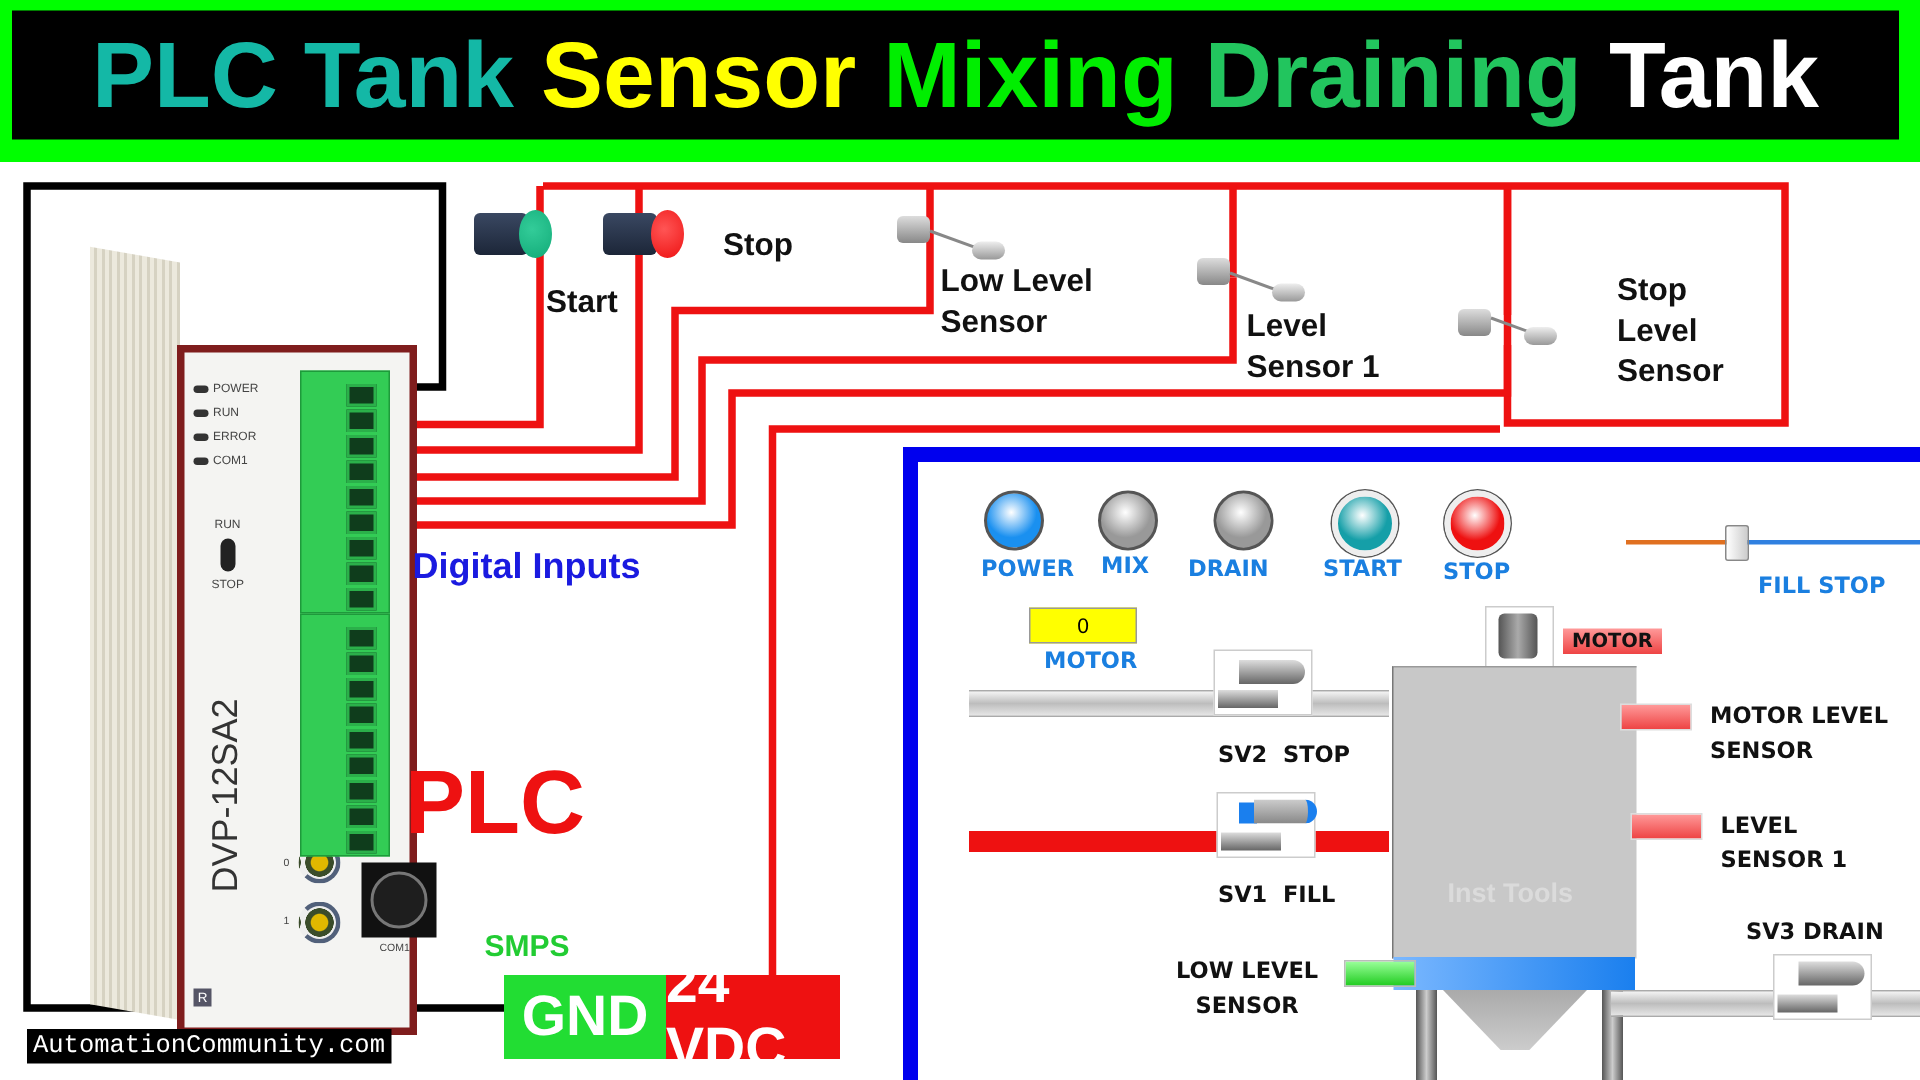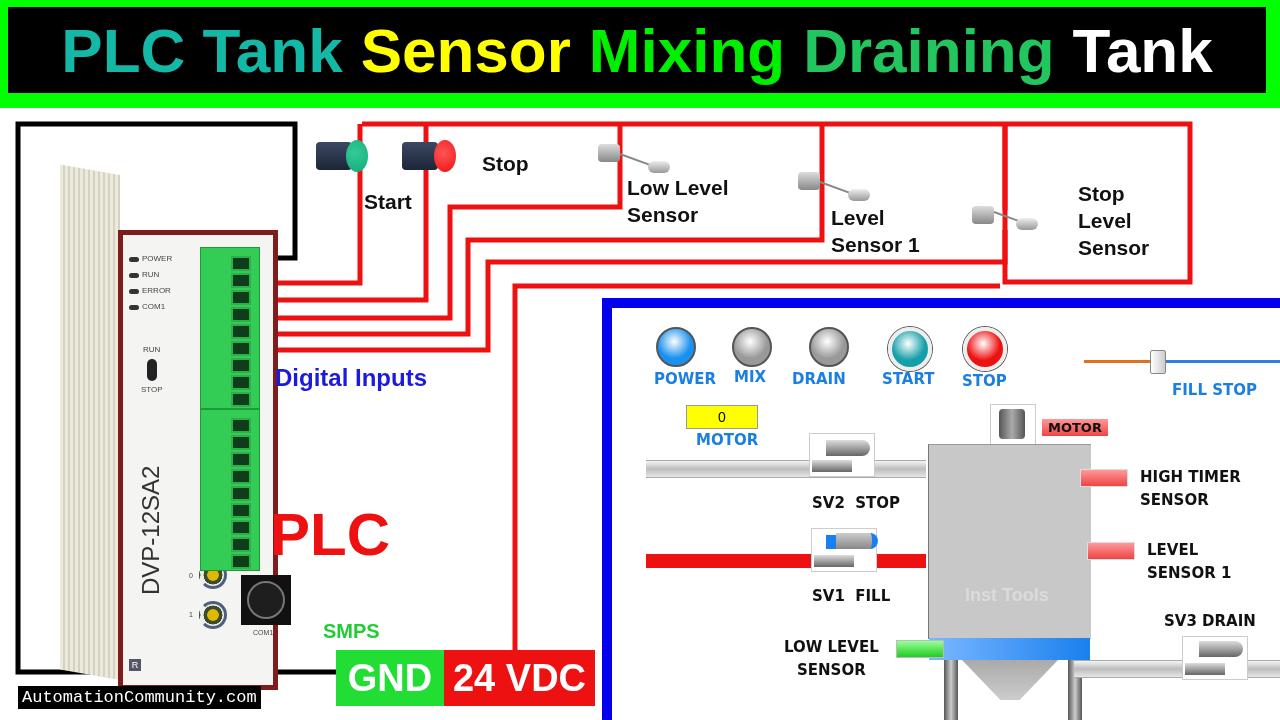--- a/index.html
+++ b/index.html
@@ -219,21 +219,21 @@
   <div class="abs sensor-float" style="left:44px;top:12px;"></div>
 </div>
 <div class="abs lbl" style="left:1078px;top:180px;">
   <div>Stop</div>
   <div>Level</div>
   <div>Sensor</div>
 </div>
 
 <div class="abs smps-lbl" style="left:323px;top:620px;">SMPS</div>
 <div class="abs psu-box" id="gnd-box" style="left: 336px; top: 650px; width: 108px; background: rgb(34, 221, 51);">GND</div>
-<div class="abs psu-box" id="vdc-box" style="left: 444px; top: 650px; width: 151px; background: rgb(238, 17, 17);">24 VDC</div>
+<div class="abs psu-box" id="vdc-box" style="left: 444px; top: 650px; width: 116px; background: rgb(238, 17, 17);">24 VDC</div>
 
 <div id="website" class="abs">AutomationCommunity.com</div>
 
 <div id="hmi" class="abs" style="border-color: rgb(0, 0, 238);">
 
   <div class="abs hmi-lamp" id="lamp0" style="left: 44px; top: 19px; background: radial-gradient(circle at 45% 35%, rgba(255, 255, 255, 0.6), rgb(26, 144, 240) 55%); border: 2px solid rgb(85, 85, 85);"></div>
   <div class="abs hmi-lbl" style="left:42px;top:62px;">POWER</div>
   <div class="abs hmi-lamp" id="lamp1" style="left: 120px; top: 19px; background: radial-gradient(circle at 45% 35%, rgba(255, 255, 255, 0.6), rgb(153, 153, 153) 55%); border: 2px solid rgb(85, 85, 85);"></div>
   <div class="abs hmi-lbl" style="left:122px;top:60px;">MIX</div>
   <div class="abs hmi-lamp" id="lamp2" style="left: 197px; top: 19px; background: radial-gradient(circle at 45% 35%, rgba(255, 255, 255, 0.6), rgb(153, 153, 153) 55%); border: 2px solid rgb(85, 85, 85);"></div>
@@ -274,21 +274,21 @@
   <div class="abs tank" style="left:316px;top:136px;width:162px;height:194px;">
     <div class="abs watermark" style="left:36px;top:140px;">Inst Tools</div>
   </div>
   <div class="abs tank-liquid" style="left:317px;top:330px;width:161px;height:22px;"></div>
   <div class="abs" style="left:350px;top:352px;width:96px;height:40px;background:linear-gradient(#aaa,#ccc);clip-path:polygon(0 0,100% 0,60% 100%,40% 100%);"></div>
   <div class="abs leg" style="left:332px;top:352px;width:14px;height:60px;"></div>
   <div class="abs leg" style="left:456px;top:352px;width:14px;height:60px;"></div>
 
   <div class="abs indicator-red" style="left:468px;top:161px;"></div>
   <div class="abs hmi-black" style="left:528px;top:158px;">
-    <div>HIGH TIMER</div>
+    <div>MOTOR LEVEL</div>
     <div>SENSOR</div>
   </div>
   <div class="abs indicator-red" style="left:475px;top:234px;"></div>
   <div class="abs hmi-black" style="left:535px;top:231px;">
     <div>LEVEL</div>
     <div>SENSOR 1</div>
   </div>
   <div class="abs indicator-green" style="left:284px;top:332px;"></div>
   <div class="abs hmi-black" style="left:172px;top:328px;text-align:center;">
     <div>LOW LEVEL</div>

